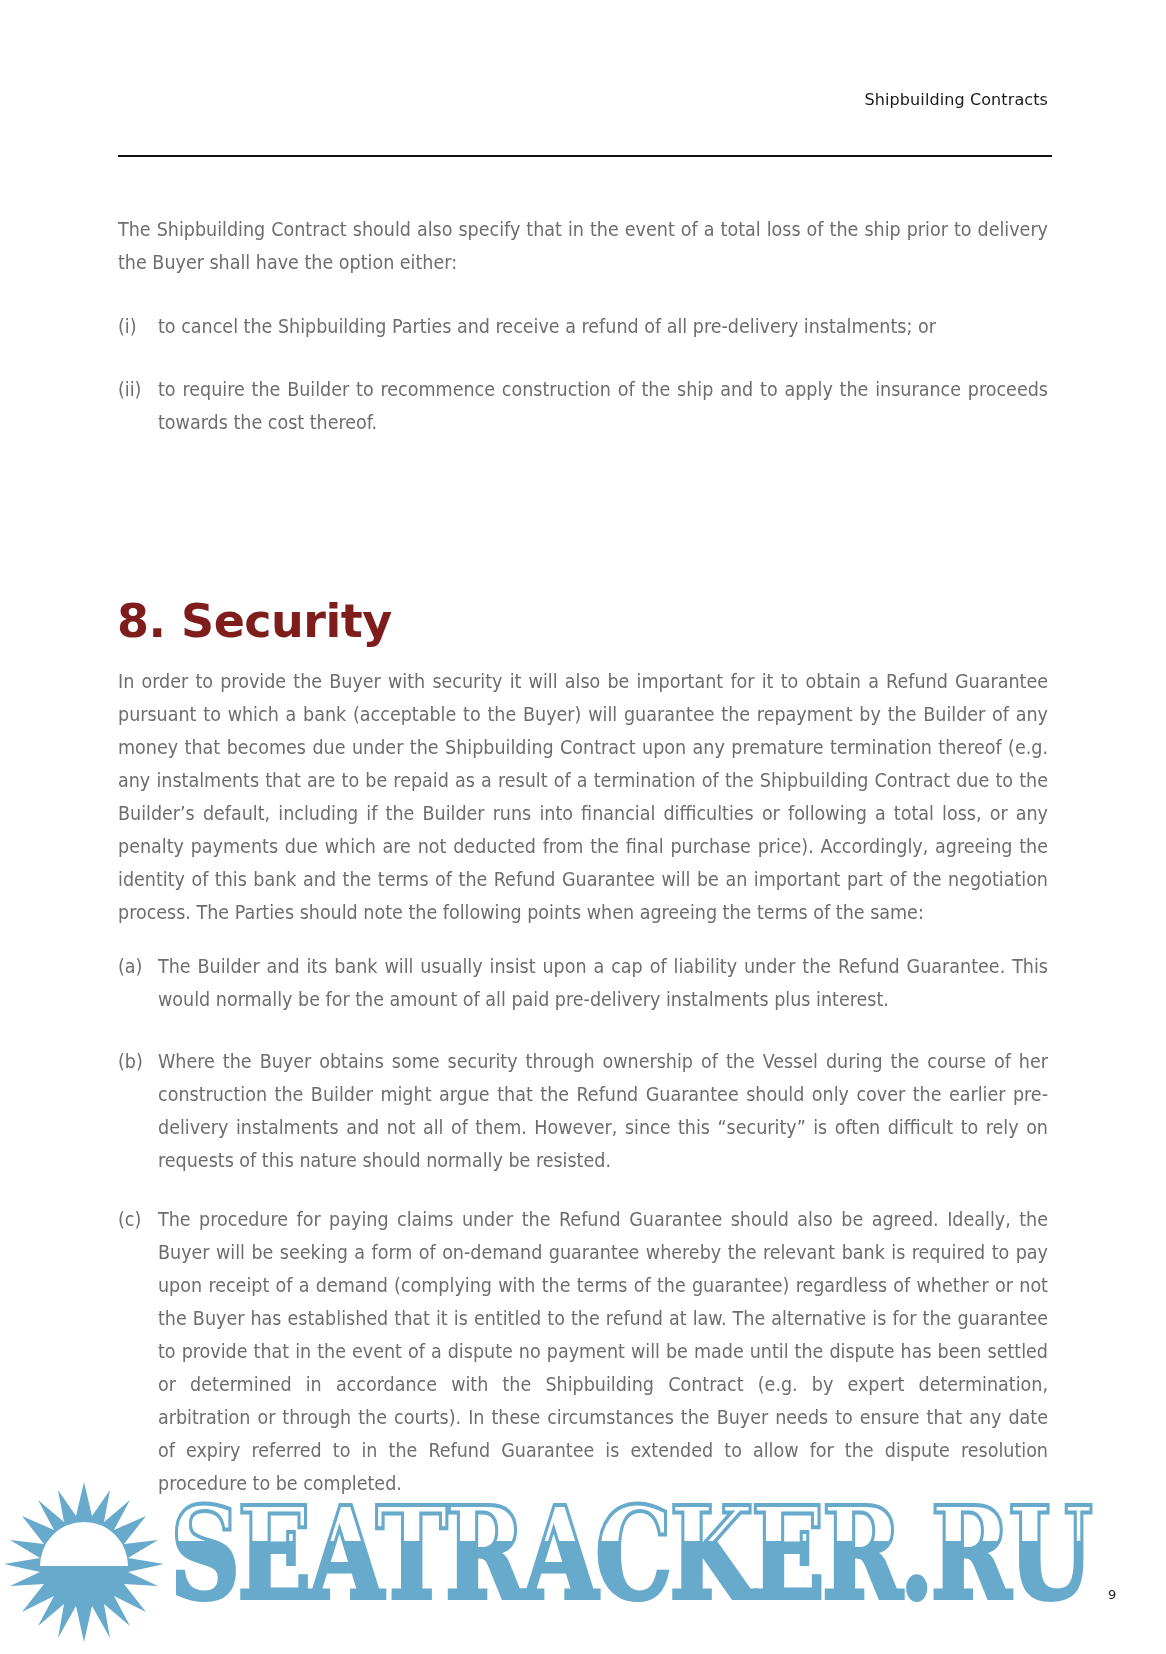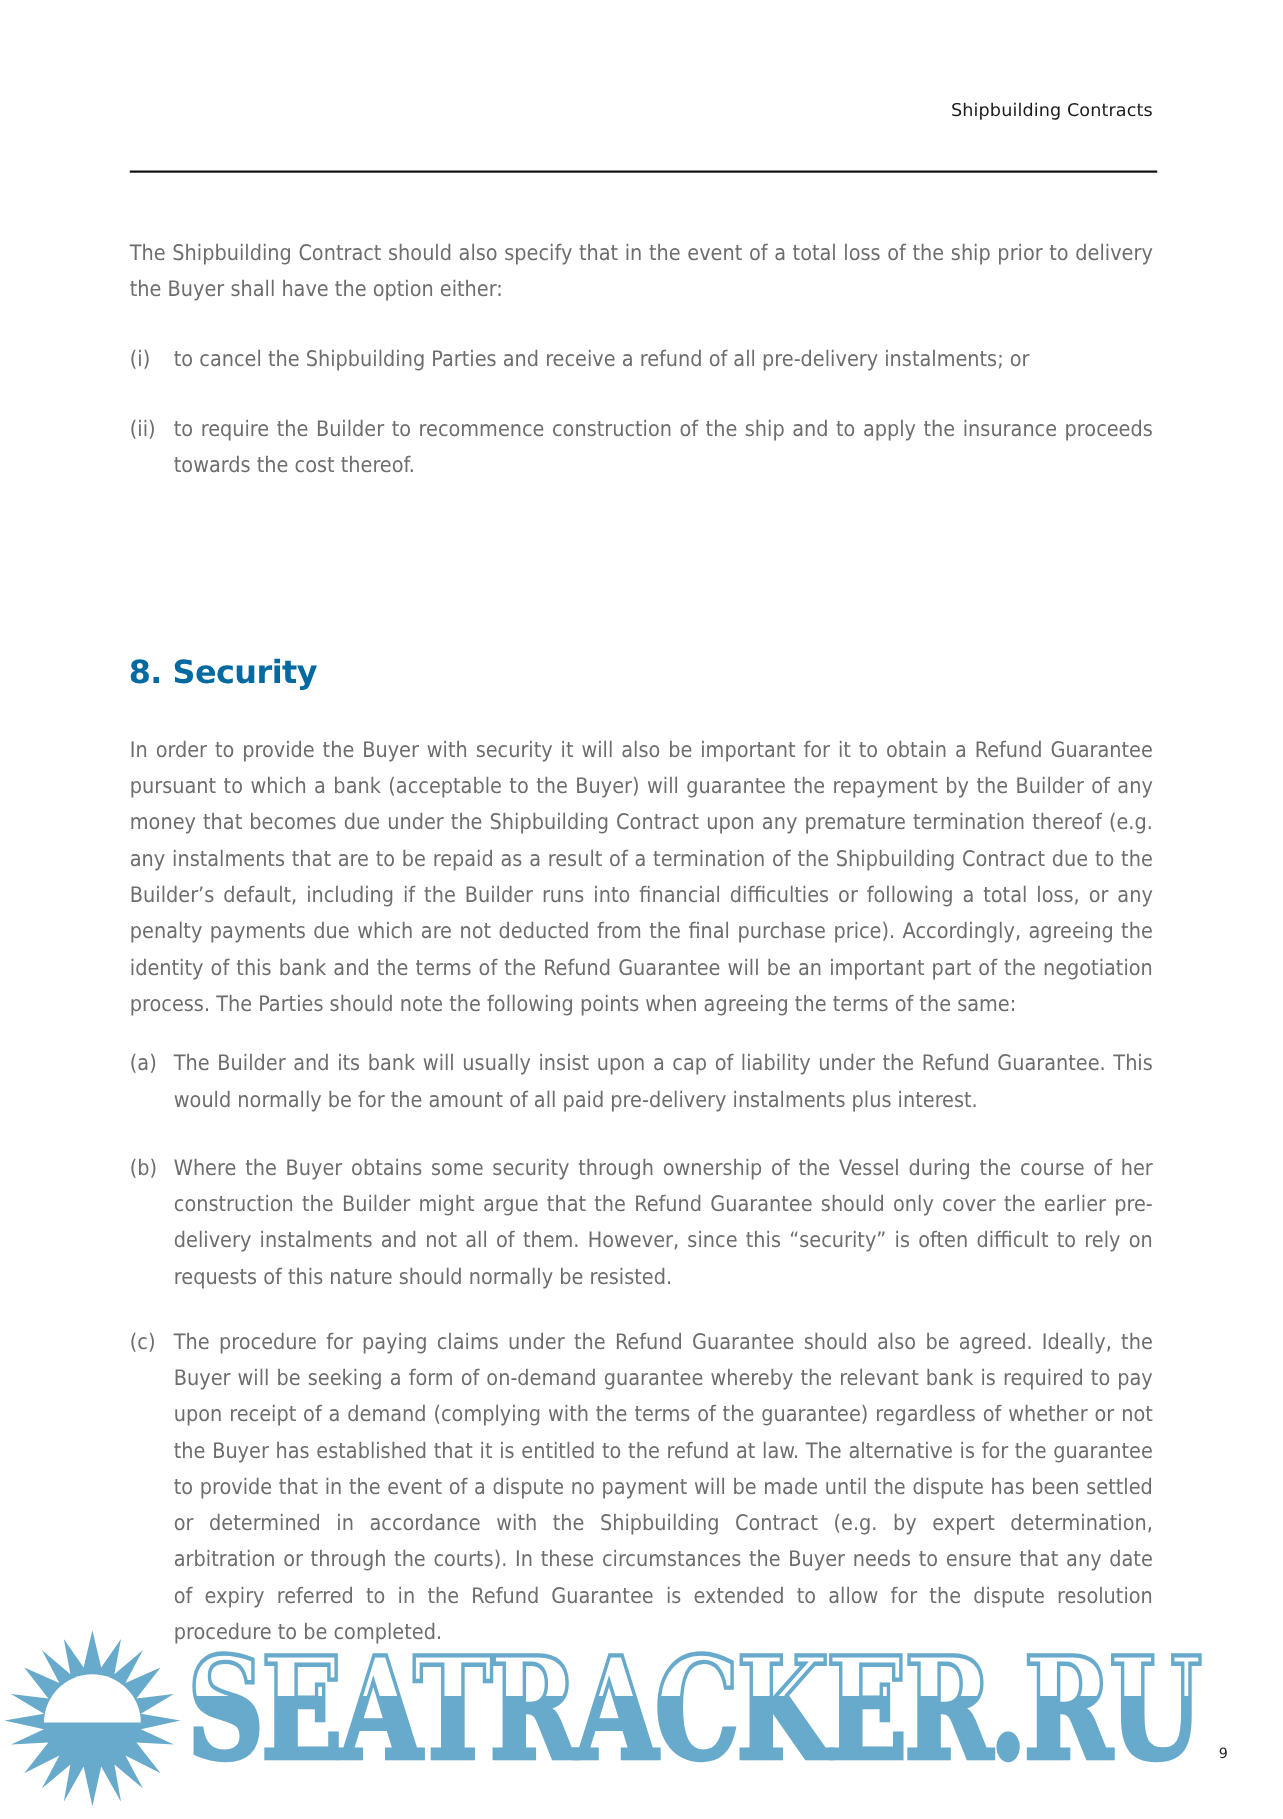--- a/index.html
+++ b/index.html
@@ -22,21 +22,21 @@
       text-align: justify;
       text-align-last: left;
     }
     .para { position: absolute; left: 118px; width: 930px; margin: 0; }
     .list-item { position: absolute; left: 118px; width: 930px; }
     .list-item .marker { position: absolute; left: 0; top: 0; width: 40px; }
     .list-item .text { margin-left: 40px; }
     .heading {
       position: absolute; left: 117px; top: 594px; margin: 0;
       font-family: "DejaVu Sans", sans-serif; font-weight: bold;
-      font-size: 29px; color: #0369a1; letter-spacing: -0.5px;
+      font-size: 46px; color: #7f1d1d; letter-spacing: -0.5px;
     }
     .page-number {
       position: absolute; left: 1108px; top: 1587px;
       font-family: "DejaVu Sans", sans-serif; font-size: 13px; color: #222;
     }
     .watermark { position: absolute; left: 0; top: 1480px; width: 1166px; height: 174px; pointer-events: none; }
   </style>
 </head>
 <body>
 

